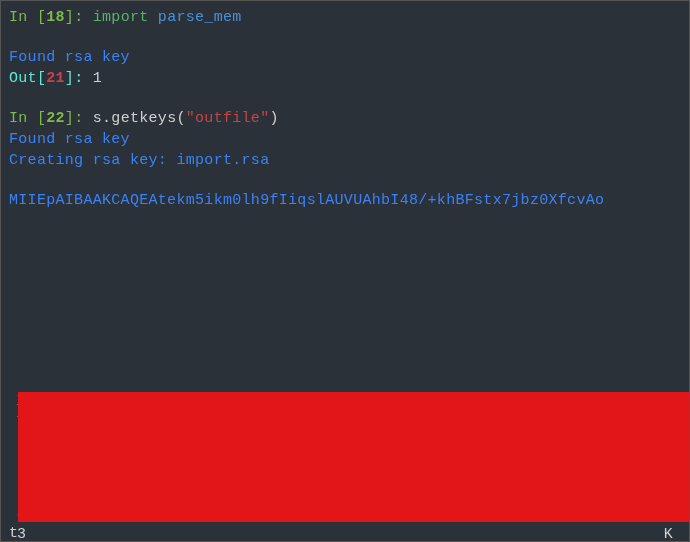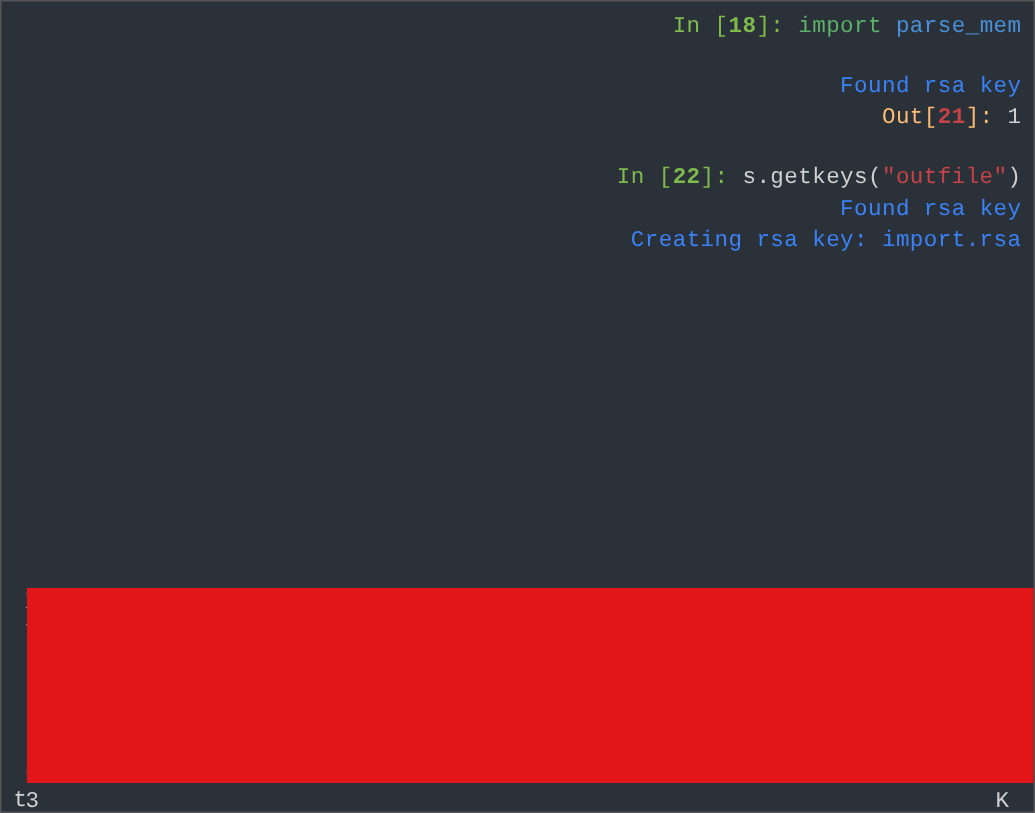--- a/index.html
+++ b/index.html
@@ -18,34 +18,33 @@
       padding: 6px 8px;
       line-height: 1.4;
       letter-spacing: 0.3px;
       border: 1px solid #555;
     }
     .line {
       white-space: pre;
     }
     .cell {
       margin-bottom: 19px;
-      text-align: right;
     }
     .cell-nomargin {
       margin-bottom: 0;
     }
     .in-prompt {
       color: #7fba4c;
     }
     .in-num {
       color: #7fba4c;
       font-weight: bold;
     }
     .out-prompt {
-      color: #fdba74;
+      color: #5eead4;
     }
     .out-num {
       color: #c84348;
       font-weight: bold;
     }
     .kw-import {
       color: #5cb06a;
     }
     .module {
       color: #4a90d9;
@@ -108,20 +107,21 @@
     <div class="line"><span class="out-prompt">Out[</span><span class="out-num">21</span><span class="out-prompt">]: </span><span class="out-value">1</span></div>
   </div>
 
   <div class="cell">
     <div class="line"><span class="in-prompt">In [</span><span class="in-num">22</span><span class="in-prompt">]: </span><span class="code">s.getkeys(</span><span class="string">"outfile"</span><span class="code">)</span></div>
     <div class="line stdout">Found rsa key</div>
     <div class="line stdout">Creating rsa key: import.rsa</div>
   </div>
 
   <div class="cell cell-nomargin">
+    <div class="line stdout">MIIEpAIBAAKCAQEAtekm5ikm0lh9fIiqslAUVUAhbI48/+khBFstx7jbz0XfcvAo</div>
   </div>
 
   <span class="key-fragment-left" style="top:384px">X</span>
   <span class="key-fragment-right" style="top:384px">z</span>
   <span class="key-fragment-left" style="top:403px">y</span>
   <span class="key-fragment-right" style="top:403px">+</span>
   <span class="key-fragment-left" style="top:422px">E</span>
   <span class="key-fragment-right" style="top:422px">7</span>
   <span class="key-fragment-left" style="top:441px">J</span>
   <span class="key-fragment-right" style="top:441px">k</span>

